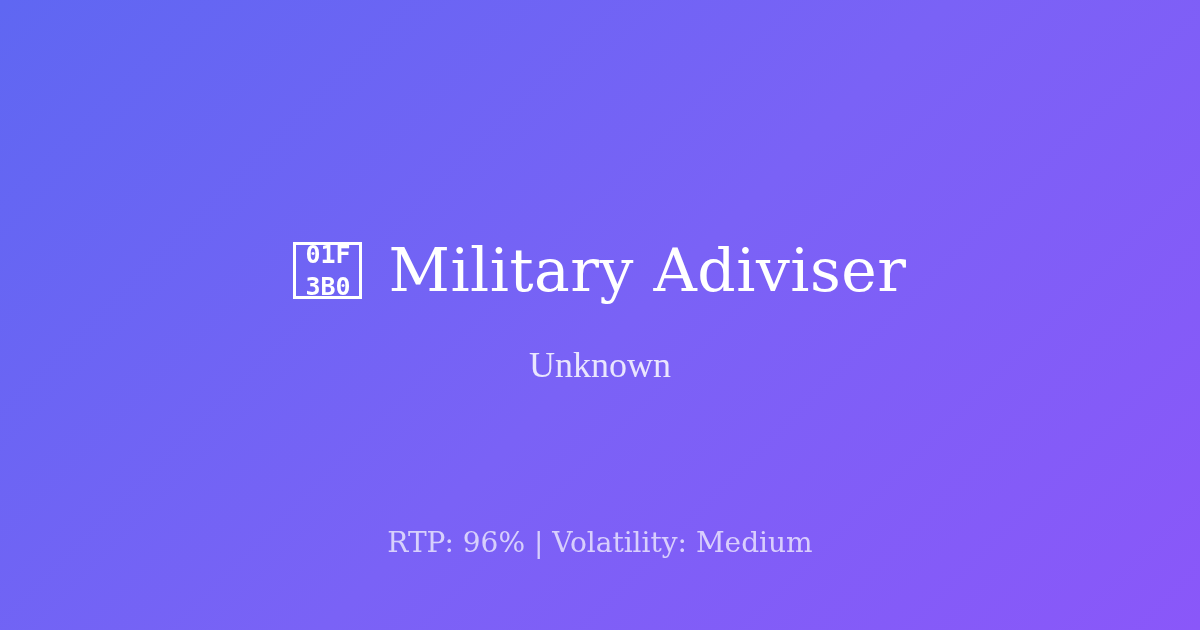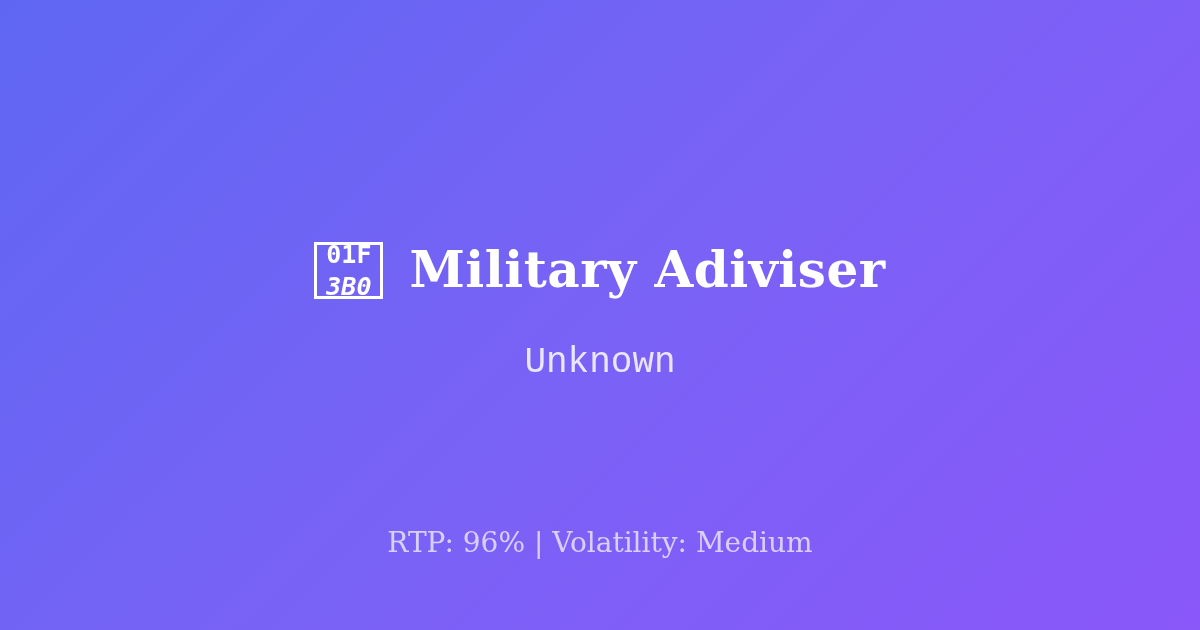--- a/index.html
+++ b/index.html
@@ -61,36 +61,35 @@
     font-size: 25px;
     font-weight: 700;
     color: #ffffff;
     letter-spacing: 0px;
     line-height: 25px;
     display: block;
   }
 
   .tofu-icon .tofu-row.bottom {
     margin-top: 7px;
-    font-style: italic;
   }
 
   .card-title {
     font-family: "DejaVu Serif", "Liberation Serif", serif;
-    font-size: 50px;
-    font-weight: 700;
+    font-size: 60px;
+    font-weight: 400;
     color: #ffffff;
     letter-spacing: 0.5px;
     line-height: 1.05;
     white-space: nowrap;
   }
 
   .card-subtitle {
     margin-top: 42px;
-    font-family: Liberation Mono, monospace;
+    font-family: Liberation Serif, serif;
     font-size: 36px;
     font-weight: 400;
     color: rgba(255, 255, 255, 0.84);
     line-height: 1.2;
   }
 
   .card-footer {
     position: absolute;
     left: 0;
     right: 0;

